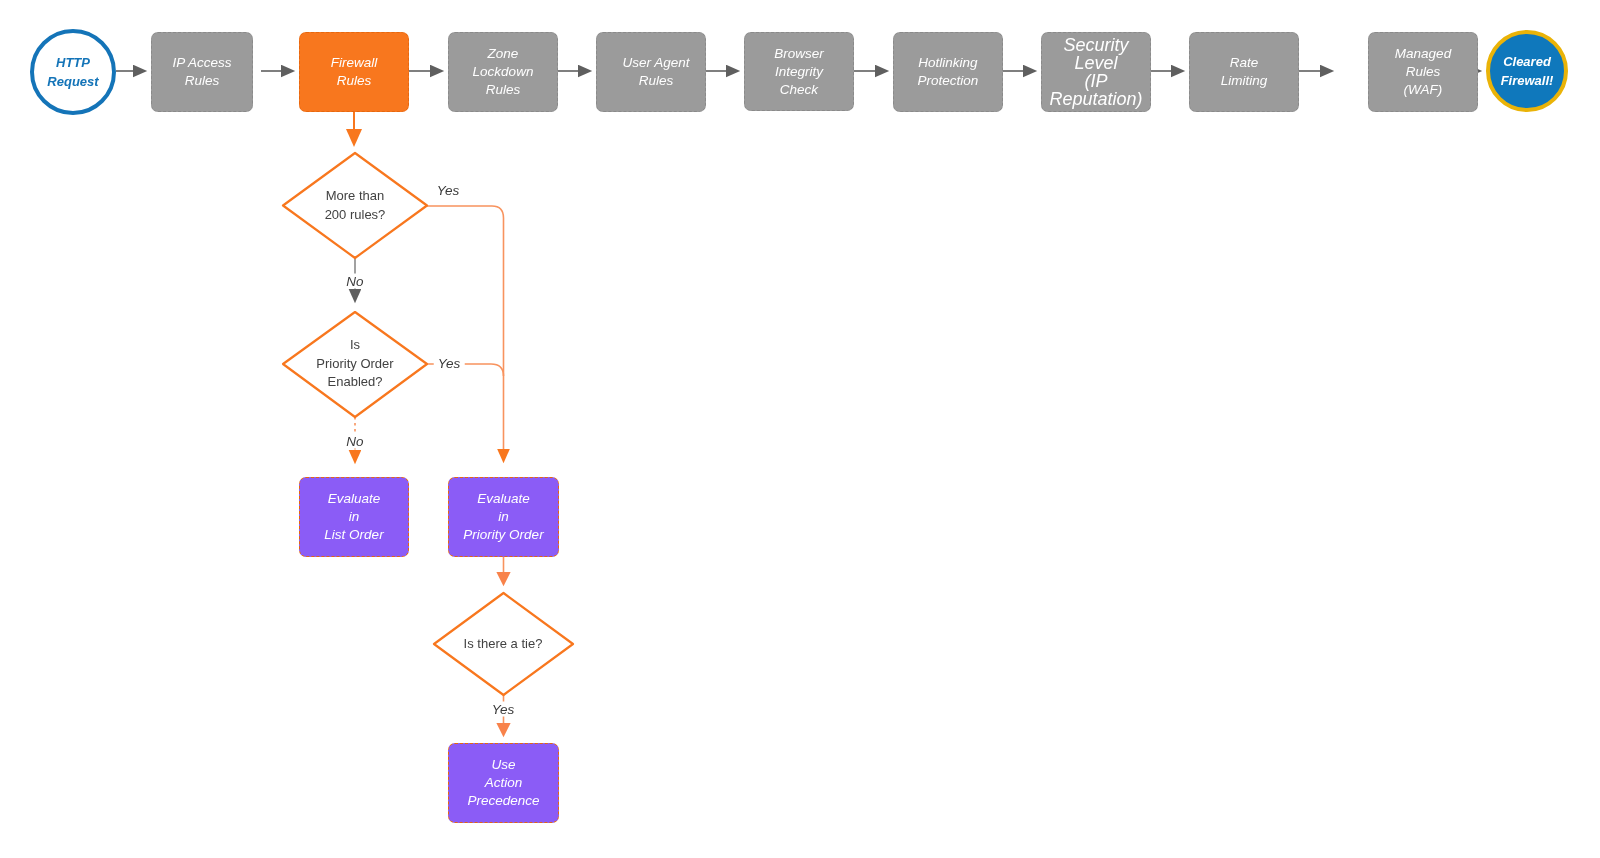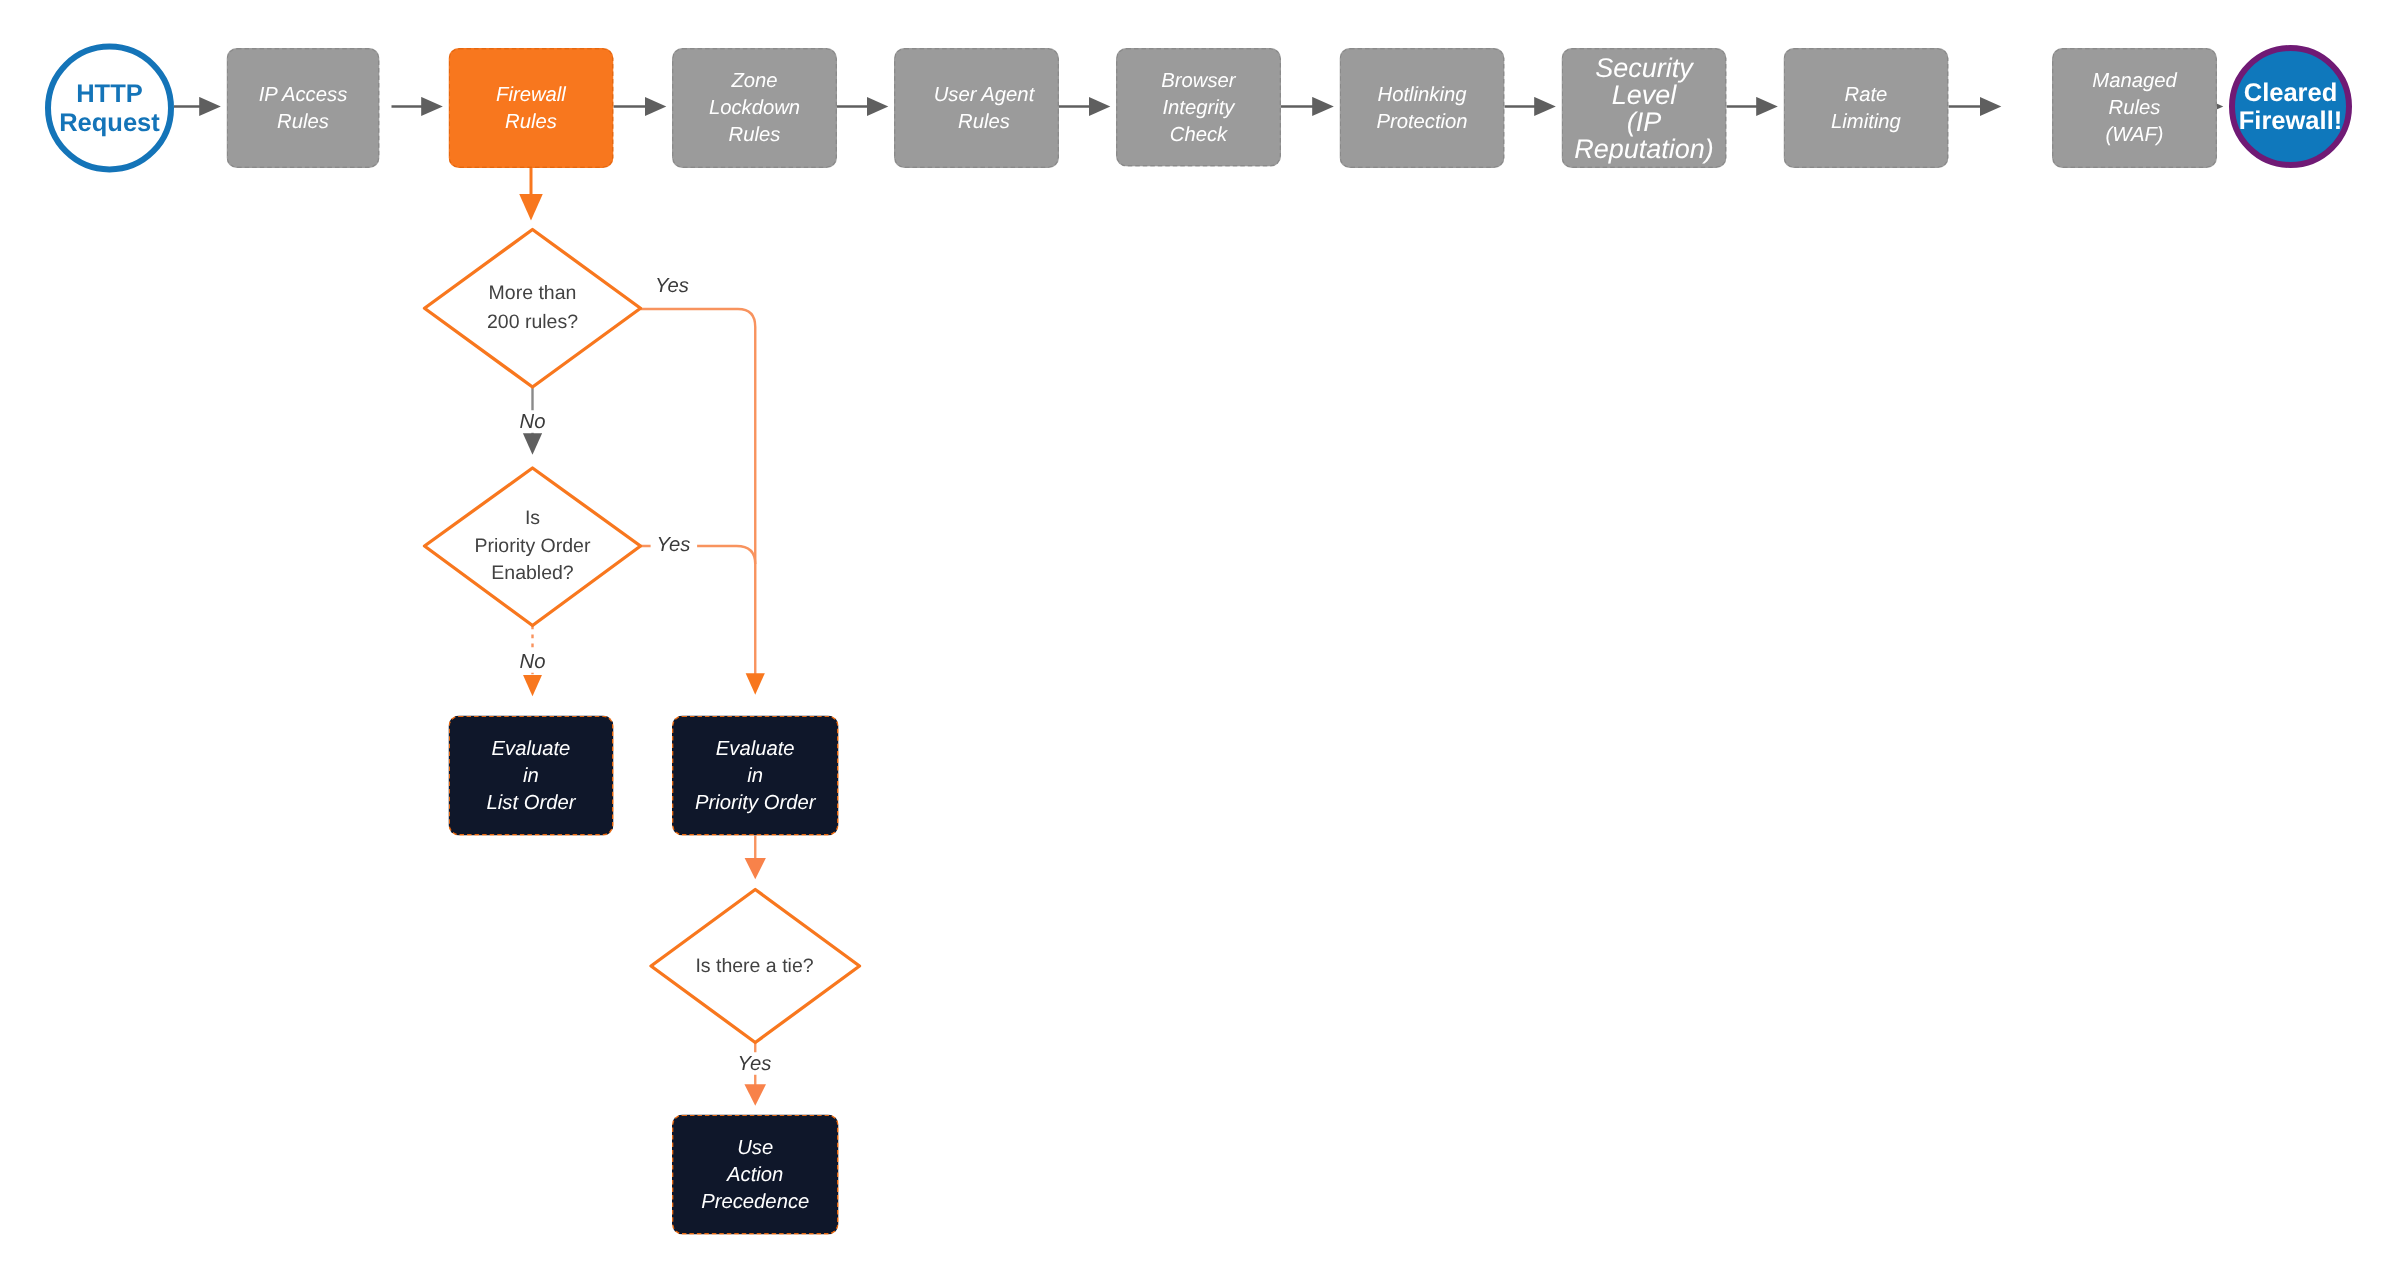--- a/index.html
+++ b/index.html
@@ -11,28 +11,28 @@
   .node{
     position:absolute;display:flex;align-items:center;justify-content:center;
     text-align:center;white-space:pre-line;box-sizing:border-box;
   }
   .stage{
     background:#9b9b9b;border:1px dashed #8a8a8a;border-radius:7px;
     color:#ffffff;font-style:italic;font-size:13.5px;line-height:18px;
   }
   .stage.hot{background:#f8771e;border:1px dashed #e5670f;}
   .actionbox{
-    background:#0f172a;border:1px dashed #e5670f;border-radius:7px;
+    background:#8b5cf6;border:1px dashed #e5670f;border-radius:7px;
     color:#ffffff;font-style:italic;font-size:13.5px;line-height:18px;
   }
   .circle{
-    border-radius:50%;font-weight:bold;font-size:17px;line-height:19px;
+    border-radius:50%;font-weight:bold;font-style:italic;font-size:13px;line-height:19px;
   }
   .circle.start{background:#ffffff;border:4px solid #1474b8;color:#1474b8;}
-  .circle.end{background:#0f78bc;border:4px solid #701a75;color:#ffffff;}
+  .circle.end{background:#0f78bc;border:4px solid #eab308;color:#ffffff;}
   .dtext{
     position:absolute;transform:translate(-50%,-50%);text-align:center;white-space:pre-line;
     color:#424242;font-size:13px;line-height:18.5px;
   }
   .edge-label{
     position:absolute;transform:translate(-50%,-50%);
     background:#ffffff;padding:0 4px;color:#3a3a3a;
     font-style:italic;font-size:13.5px;
   }
 </style>

